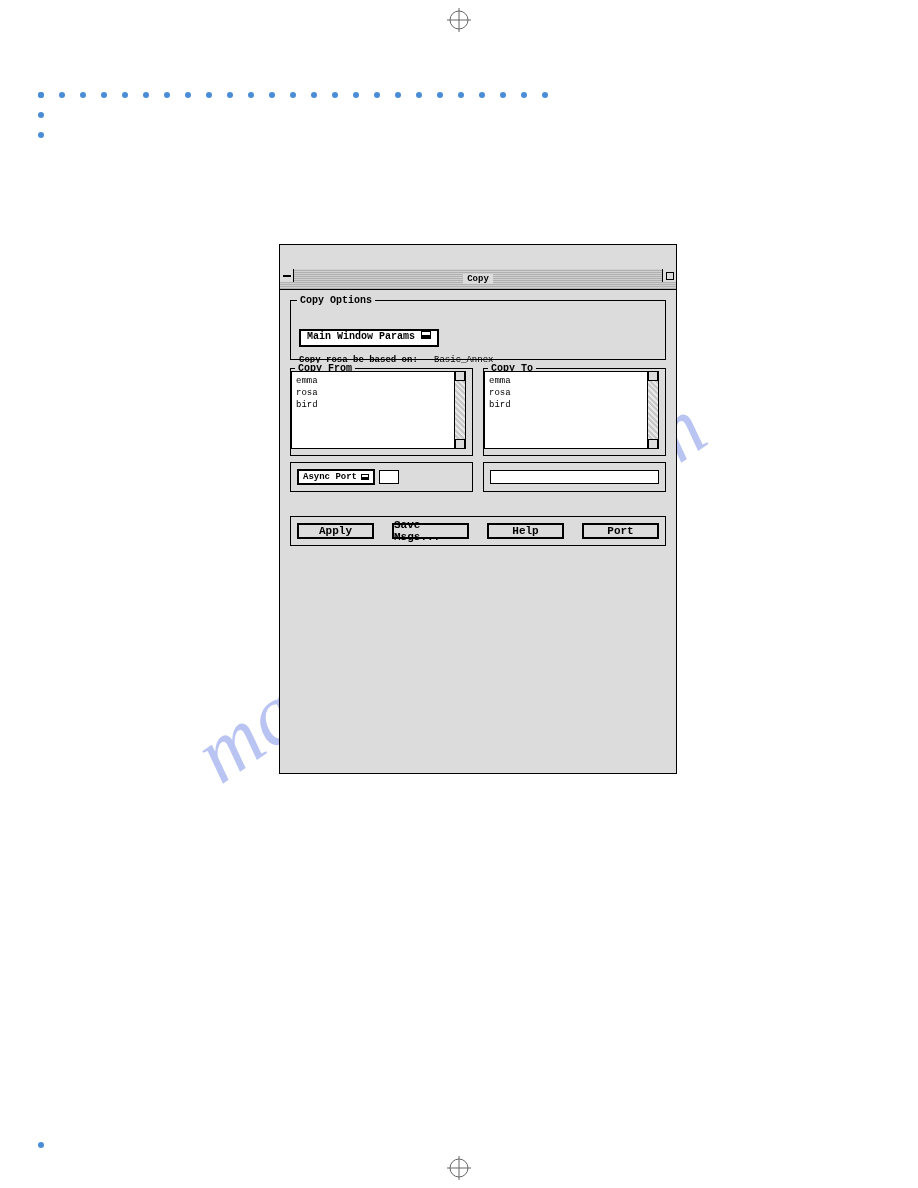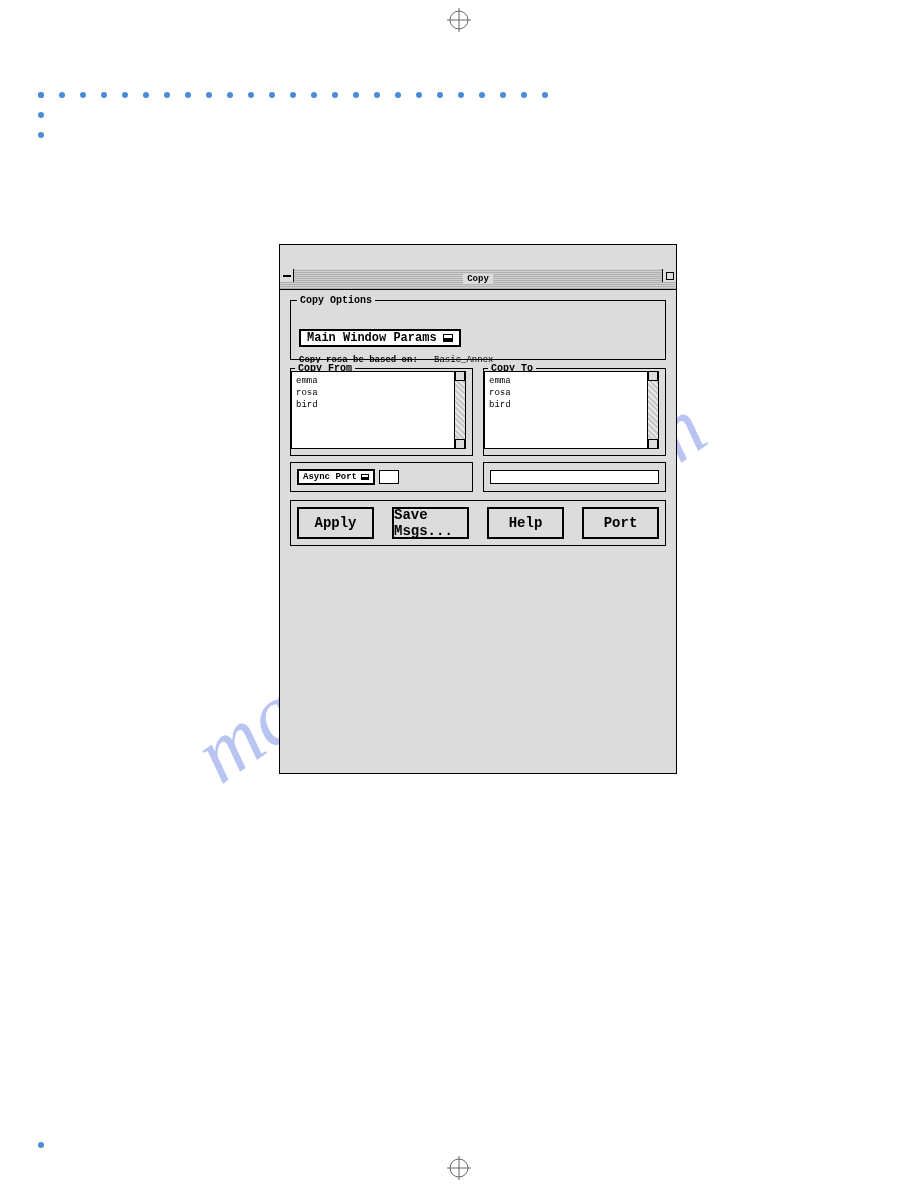--- a/index.html
+++ b/index.html
@@ -116,24 +116,24 @@
     font-weight:bold;
     font-size:10px;
   }
 
   .optgroup { height: 60px; }
   .optgroup .row1 { display:flex; align-items:center; gap:6px;}
   .optmenu {
     border:2px solid #000;
     background:#fff;
     height:18px;
-    display:inline-flex; align-items:center;
+    display:inline-flex; 
     padding:0 6px 0 6px;
     font-weight:bold;
-    font-size:12px;
+    font-size:10px;
     gap:6px;
   }
   .optmenu .ind{
     width:10px;height:8px;border:1px solid #000;
     background:linear-gradient(#fff 50%,#000 50%);
   }
   .optgroup .row2{margin-top:8px;font-size:9px;}
 
   .lists{display:flex; gap:10px; margin-bottom:6px;}
   .listgrp{flex:1;}
@@ -152,21 +152,21 @@
     border:1px solid #000;
     background-image: repeating-linear-gradient(45deg,#c8c8c8 0 2px,#e8e8e8 2px 4px);
   }
   .listbox .scroll::before,.listbox .scroll::after{
     content:"";position:absolute;left:0;width:100%;height:10px;background:#dcdcdc;border:1px solid #000;box-sizing:border-box;
   }
   .listbox .scroll::before{top:-1px;}
   .listbox .scroll::after{bottom:-1px;}
   .listbox .items{padding:3px 4px;line-height:12px;font-size:9px;}
 
-  .listextra{display:flex;gap:10px;margin-bottom:8px;}
+  .listextra{display:flex;gap:10px;margin-bottom:24px;}
   .listextra > div{flex:1;border:1px solid #000;padding:6px;display:flex;gap:4px;align-items:center;}
   .smallmenu{
     border:2px solid #000;background:#fff;height:16px;
     display:inline-flex;align-items:center;padding:0 4px;gap:4px;
     font-size:9px;font-weight:bold;
   }
   .smallmenu .ind{width:8px;height:6px;border:1px solid #000;background:linear-gradient(#fff 50%,#000 50%);}
   .txtfield{border:1px solid #000;background:#fff;height:14px;flex:1;}
 
   .msggroup .msgarea{
@@ -194,24 +194,24 @@
   .btnrow{
     border:1px solid #000;
     padding:6px;
     display:flex;
     gap:18px;
     justify-content:space-between;
   }
   .btn{
     border:2px solid #000;
     background:#dcdcdc;
-    height:32px;
+    height:16px;
     flex:1;
     display:flex;align-items:center;justify-content:center;
-    font-weight:bold;font-size:14px;
+    font-weight:bold;font-size:11px;
   }
 </style>
 </head>
 <body>
 
 <div class="crop top">
   <svg width="24" height="24">
       <circle cx="12" cy="12" r="9" fill="none" stroke="#666" stroke-width="1"></circle>
       <line x1="12" y1="0" x2="12" y2="24" stroke="#666"></line>
       <line x1="0" y1="12" x2="24" y2="12" stroke="#666"></line>

